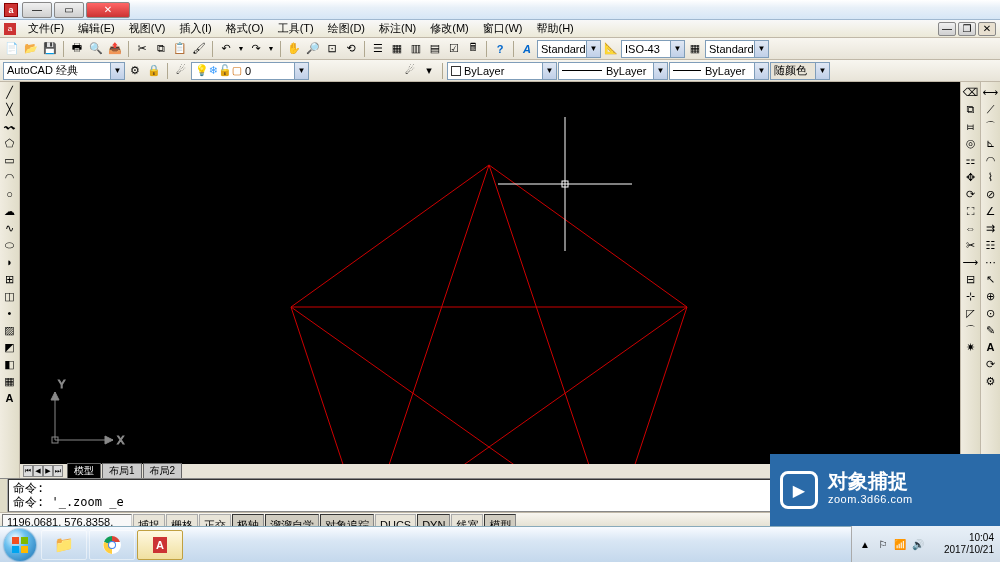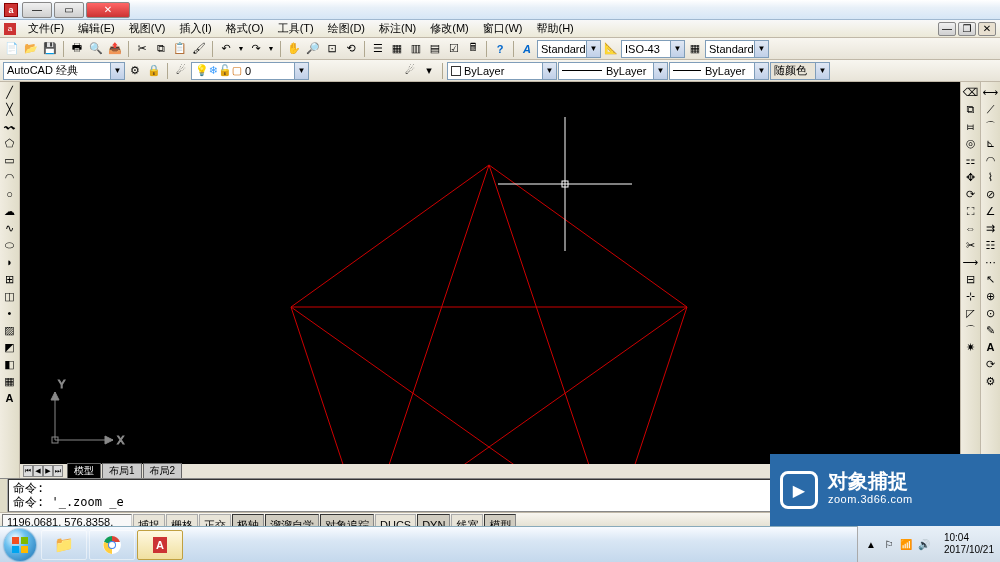--- a/index.html
+++ b/index.html
@@ -35,21 +35,21 @@
 .cmdarea { height:34px; border-top:1px solid #888; display:flex; }
 .cmdhandle { width:8px; background:#e0dcc8; border-right:1px solid #aaa; }
 .cmdtext { flex:1; background:#fff; border:1px inset #888; font-family:"SimSun",monospace; font-size:12px; padding:1px 4px; line-height:14px; }
 .cmdscroll { width:16px; background:#e8e4d8; border-left:1px solid #aaa; }
 .statusbar { height:18px; background:linear-gradient(#f8f6f0,#e0dccc); border-top:1px solid #c0b8a8; display:flex; align-items:center; font-size:11px; }
 .statusbar .coord { width:130px; padding:0 4px; border:1px inset #ccc; background:#f8f8f8; height:15px; line-height:14px; margin-left:2px; }
 .statusbar .sb { padding:4px 4px; border:1px solid #aaa; height:15px; line-height:13px; margin-left:1px; background:#e8e4d8; cursor:pointer; }
 .statusbar .sb.on { border:1px inset #888; background:#d0ccc0; }
 .tray { position:absolute; right:0; bottom:0; display:flex; align-items:center; background:linear-gradient(#e8f0f8,#d0dce8); height:36px; padding:0 6px; gap:4px; font-size:10px; border-left:1px solid #aaa; }
 .tray .tico { width:14px; height:14px; display:flex; align-items:center; justify-content:center; }
-.tray .clock { line-height:12px; margin-left:8px; }
+.tray .clock { text-align:right; line-height:12px; margin-left:14px; }
 .taskbar { position:absolute; left:0; right:0; bottom:0; height:36px; background:linear-gradient(#f8fbff,#d8e6f4 40%,#c4d8ec); display:flex; align-items:center; border-top:1px solid #8ab; }
 .start { width:40px; height:36px; display:flex; align-items:center; justify-content:center; }
 .start-orb { width:32px; height:32px; border-radius:50%; background:radial-gradient(circle at 35% 30%,#fff,#6bc1f0 35%,#1a6fb0); box-shadow:0 0 2px #06a; display:flex; align-items:center; justify-content:center; }
 .taskbtn { width:46px; height:30px; margin:0 1px; border:1px solid rgba(255,255,255,.5); border-radius:2px; display:flex; align-items:center; justify-content:center; font-size:16px; }
 .taskbtn.active { background:linear-gradient(#fff8e0,#f0e0a0); border:1px solid #c0a040; }
 .watermark { position:absolute; right:0; bottom:36px; width:230px; height:72px; background:#2a6aa8; display:flex; align-items:center; padding:0 10px; gap:10px; color:#fff; pointer-events:none; }
 .watermark .play { width:38px; height:38px; border:3px solid #fff; border-radius:8px; display:flex; align-items:center; justify-content:center; font-size:16px; }
 .watermark .txt { line-height:18px; }
 .watermark .big { font-size:20px; font-weight:bold; }
 .watermark .small { font-size:11px; letter-spacing:.5px; }

